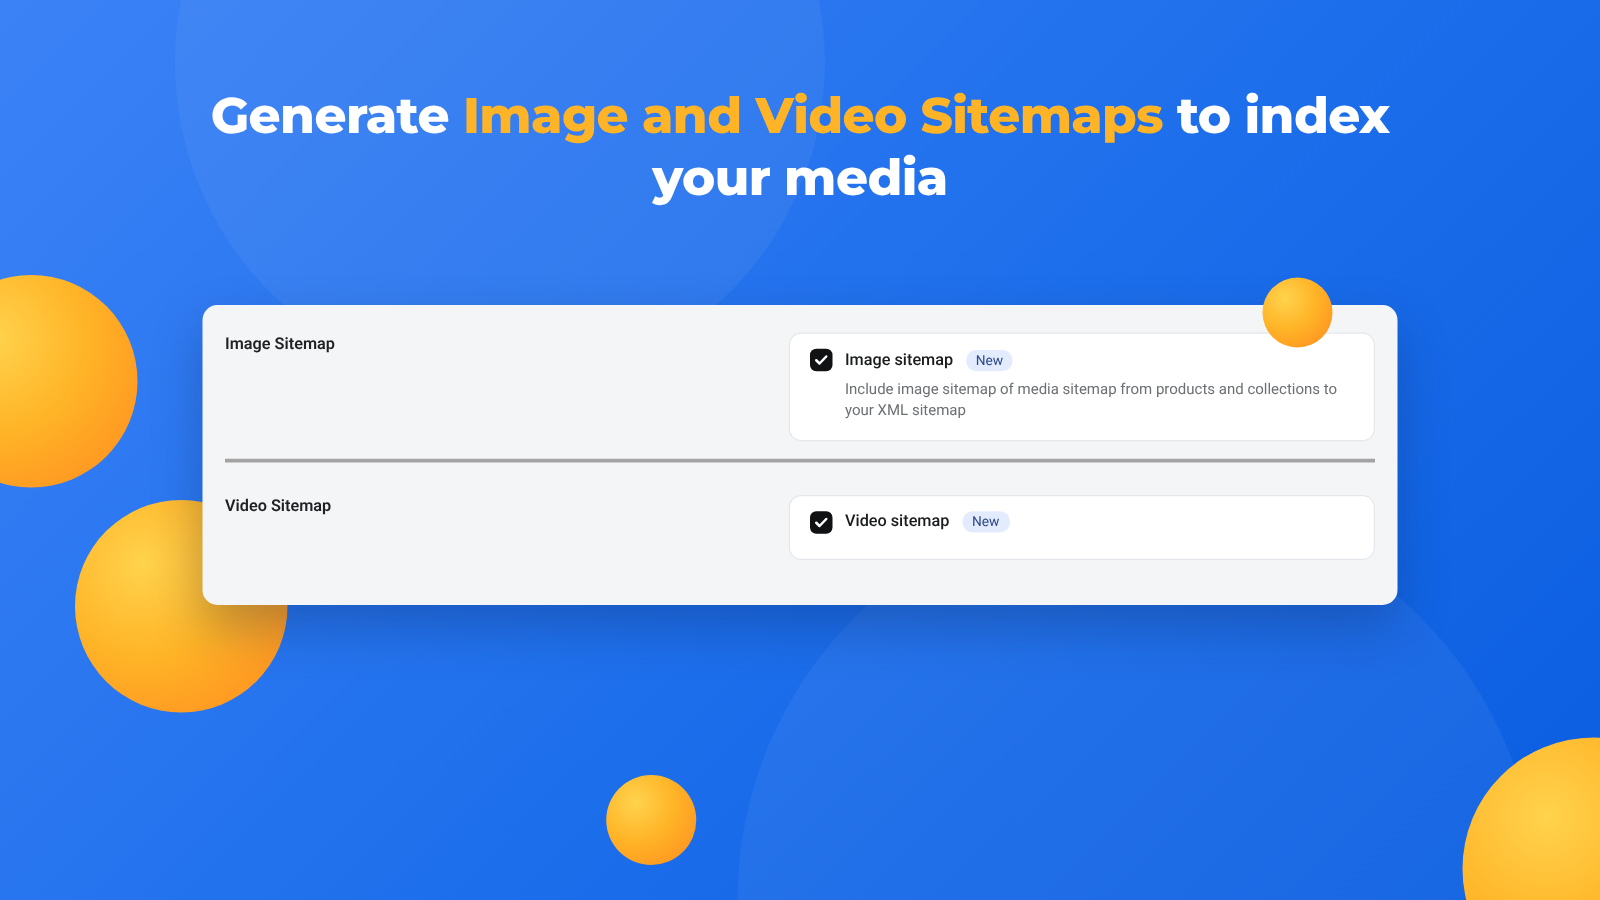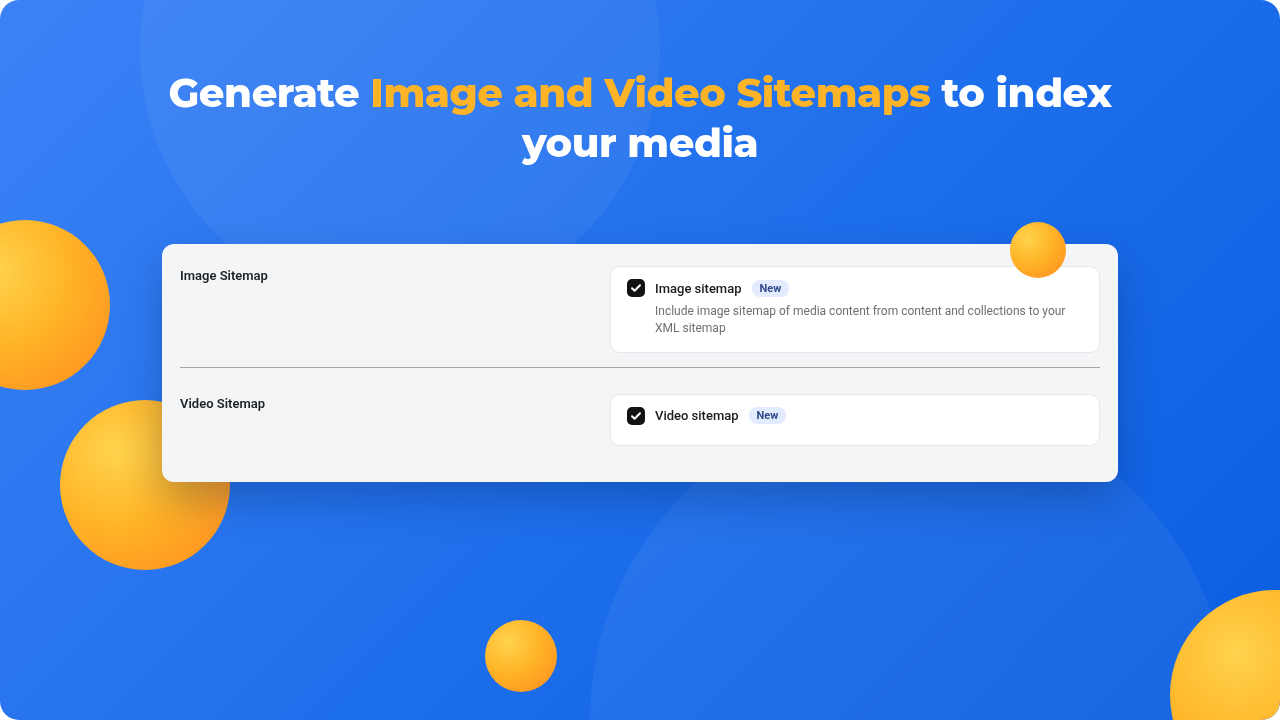--- a/index.html
+++ b/index.html
@@ -3,21 +3,20 @@
 <meta charset="utf-8">
 <style>
   * { box-sizing: border-box; margin: 0; padding: 0; }
   html, body { width: 1280px; height: 720px; overflow: hidden; font-family: -apple-system, BlinkMacSystemFont, "Segoe UI", Roboto, "Helvetica Neue", Arial, sans-serif; }
   .stage {
     position: relative;
     width: 1280px;
     height: 720px;
     background: linear-gradient(135deg, #3b82f6 0%, #1d6eeb 55%, #0a5de0 100%);
     overflow: hidden;
-    border-radius: 19px;
   }
   .bg-circle-light {
     position: absolute;
     border-radius: 50%;
     background: rgba(255,255,255,0.05);
     pointer-events: none;
   }
   .bg-circle-a { width: 520px; height: 520px; left: 140px; top: -210px; }
   .bg-circle-b { width: 640px; height: 640px; left: 590px; top: 400px; }
 
@@ -63,25 +62,25 @@
   }
   .panel-title {
     font-size: 15px;
     font-weight: 700;
     color: #1a1c1e;
     margin-bottom: 22px;
   }
   .setting-row {
     display: flex;
     align-items: flex-start;
-    gap: 20px;
+    gap: 41px;
     padding: 8px 0 14px 0;
   }
   .setting-row + .setting-row {
-    border-top: 1px solid #a3a3a3;
+    border-top: 3px solid #a3a3a3;
     padding-top: 26px;
   }
   .row-label {
     flex: 0 0 410px;
     font-size: 13px;
     font-weight: 600;
     color: #1f2225;
     padding-top: 2px;
   }
   .option-card {
@@ -111,21 +110,21 @@
   }
   .chk svg { display: block; }
   .option-name {
     font-size: 13px;
     font-weight: 500;
     color: #1a1c1e;
   }
   .badge-new {
     display: inline-block;
     font-size: 11px;
-    font-weight: 700;
+    font-weight: 400;
     color: #2f4a88;
     background: #e3ecff;
     border-radius: 8px;
     padding: 2px 8px;
   }
   .option-desc {
     font-size: 12px;
     color: #6c7074;
     line-height: 1.45;
     margin-left: 28px;
@@ -155,21 +154,21 @@
       <div class="option-card">
         <div class="option-head">
           <span class="chk">
             <svg width="12" height="12" viewBox="0 0 12 12">
                 <path d="M2 6.2 L4.6 8.8 L10 3.2" fill="none" stroke="#ffffff" stroke-width="2" stroke-linecap="round" stroke-linejoin="round"></path>
               </svg>
           </span>
           <span class="option-name">Image sitemap</span>
           <span class="badge-new">New</span>
         </div>
-        <div class="option-desc">Include image sitemap of media content from content and collections to your XML sitemap</div>
+        <div class="option-desc">Include image sitemap of media sitemap from products and collections to your XML sitemap</div>
       </div>
     </div>
 
     <div class="setting-row">
       <div class="row-label">Video Sitemap</div>
       <div class="option-card">
         <div class="option-head">
           <span class="chk">
             <svg width="12" height="12" viewBox="0 0 12 12">
                 <path d="M2 6.2 L4.6 8.8 L10 3.2" fill="none" stroke="#ffffff" stroke-width="2" stroke-linecap="round" stroke-linejoin="round"></path>

